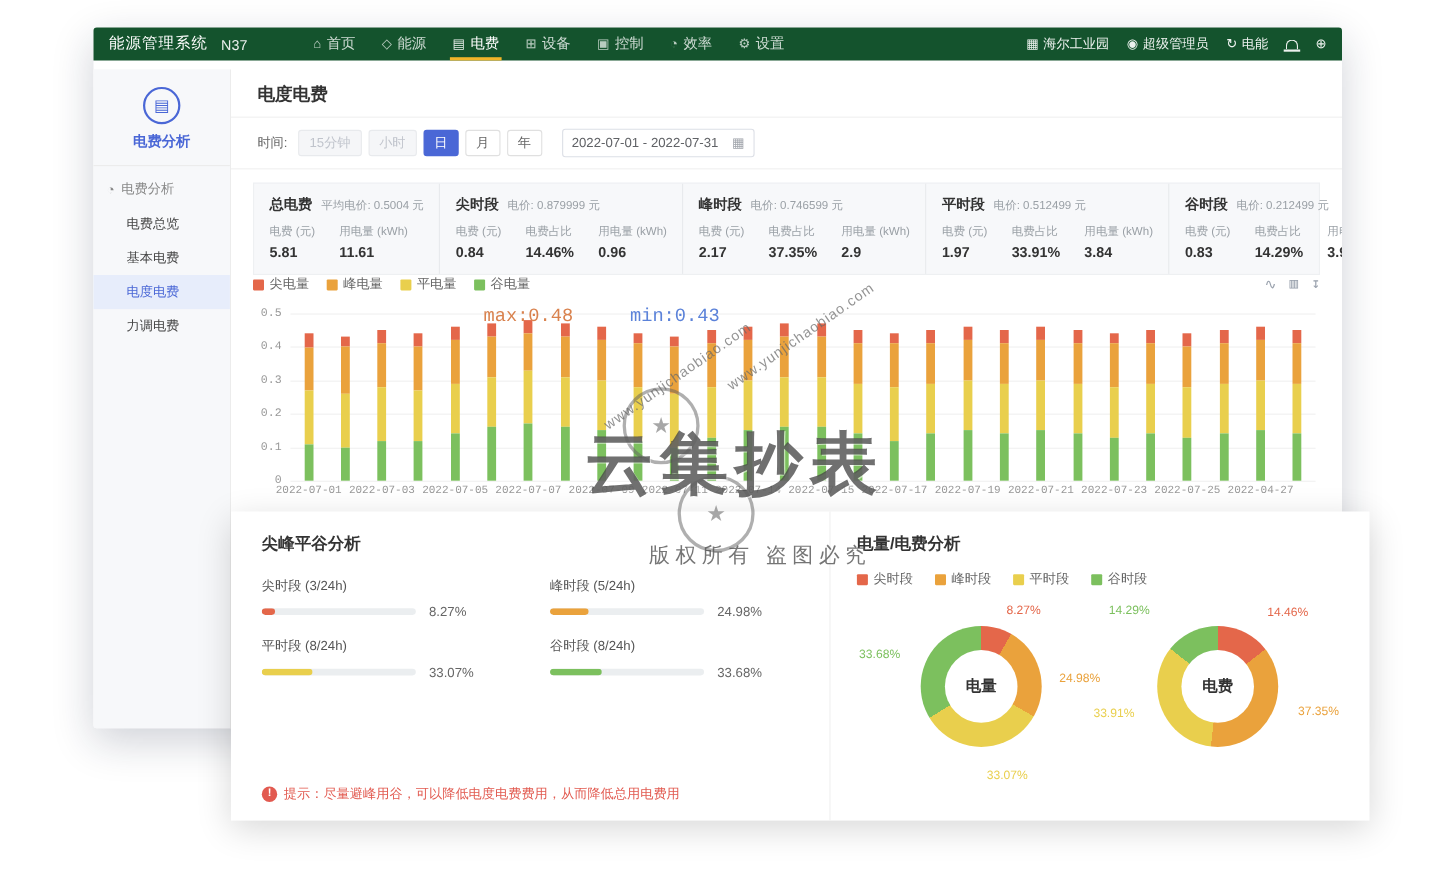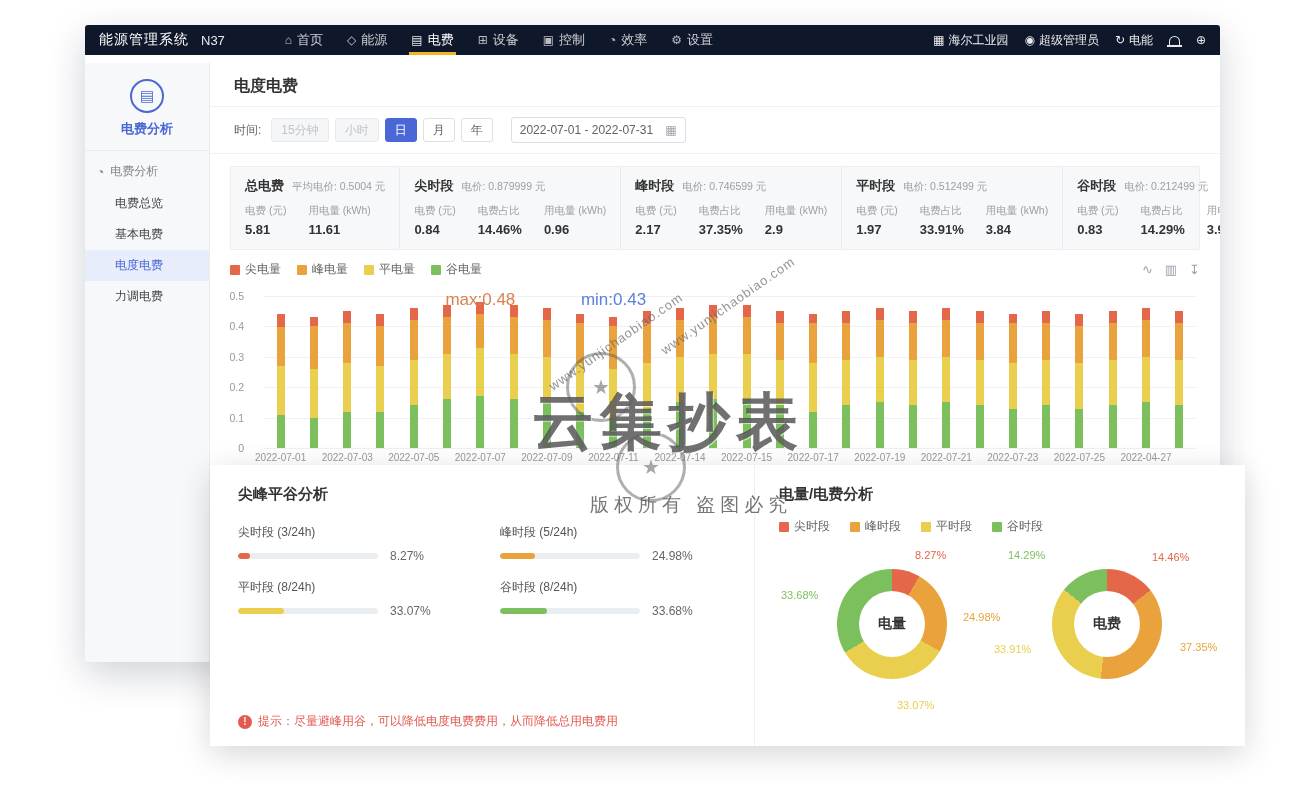--- a/index.html
+++ b/index.html
@@ -4,21 +4,21 @@
 <style>
   * { margin:0; padding:0; box-sizing:border-box; }
   html,body { width:1300px; height:794px; background:#fff; font-family:"Liberation Sans","DejaVu Sans",sans-serif; overflow:hidden; }
   .stage { position:relative; width:1300px; height:794px; background:#fff; }
 
   
   .window { position:absolute; left:85px; top:25px; width:1135px; height:637px; background:#fff;
             box-shadow:0 12px 38px rgba(20,30,60,.20); border-radius:3px; }
 
   
-  .topbar { position:absolute; left:0; top:0; right:0; height:30px; background:#0f172a; border-radius:3px 3px 0 0;
+  .topbar { position:absolute; left:0; top:0; right:0; height:30px; background:#14532d; border-radius:3px 3px 0 0;
             display:flex; align-items:center; color:#fff; }
   .brand { margin-left:14px; font-size:14px; letter-spacing:1px; white-space:nowrap; }
   .brand-code { margin-left:12px; font-size:13px; opacity:.9; }
   .nav { display:flex; margin-left:48px; height:100%; }
   .nav-item { display:flex; align-items:center; gap:5px; padding:0 12px; font-size:13px; color:rgba(255,255,255,.78);
               position:relative; cursor:pointer; white-space:nowrap; }
   .nav-item.active { color:#fff; }
   .nav-item.active::after { content:""; position:absolute; left:10px; right:10px; bottom:0; height:3px; background:#f0b52a; }
   .ni-icon { font-size:12px; opacity:.9; }
   .top-right { margin-left:auto; display:flex; align-items:center; gap:16px; margin-right:14px; font-size:12px;
@@ -55,30 +55,30 @@
   .card { flex:1; padding:10px 14px 12px; border-right:1px solid #e8eaed; }
   .card:last-child { border-right:none; }
   .card-head { display:flex; align-items:baseline; gap:8px; white-space:nowrap; }
   .card-name { font-size:13px; font-weight:bold; color:#333; }
   .card-price { font-size:10.5px; color:#9aa0a6; }
   .card-metrics { display:flex; gap:22px; margin-top:9px; }
   .metric-label { font-size:10.5px; color:#9aa0a6; white-space:nowrap; }
   .metric-value { font-size:13px; font-weight:bold; color:#333; margin-top:4px; }
 
   
-  .chart-block { margin:11px 20px 0; position:relative; }
+  .chart-block { margin:0 20px 0; position:relative;font-family:Liberation Mono, monospace; }
   .chart-top { display:flex; align-items:center; }
   .legend { display:flex; gap:16px; }
   .legend-item { display:flex; align-items:center; gap:5px; font-size:12px; color:#666; cursor:pointer; }
   .swatch { width:10px; height:10px; border-radius:1px; display:inline-block; }
   .chart-tools { margin-left:auto; display:flex; gap:12px; color:#98a0ac; font-size:13px; }
   .tool { cursor:pointer; }
   .plot-wrap { position:relative; height:186px; margin-top:10px; }
   .y-axis { position:absolute; left:0; top:8px; width:30px; height:152px; }
-  .ytick { position:absolute; right:16px; transform:translateY(-50%); font-size:10.5px; color:#999; }
+  .ytick { position:absolute; right:4px; transform:translateY(-50%); font-size:10.5px; color:#999; }
   .plot { position:absolute; left:34px; right:4px; top:8px; height:152px; }
   .gridlines { position:absolute; inset:0; }
   .gridline { position:absolute; left:0; right:0; height:1px; background:#f0f0f0; }
   .bars { position:absolute; inset:0; display:flex; align-items:flex-end; }
   .slot { flex:1; display:flex; justify-content:center; align-items:flex-end; height:100%; cursor:pointer; }
   .bar { width:8px; display:flex; flex-direction:column; justify-content:flex-end; }
   .anno { position:absolute; top:-6px; font-size:17px; transform:translateX(-50%); white-space:nowrap; }
   .anno-max { color:#d9824e; }
   .anno-min { color:#5b82d9; }
   .x-labels { position:absolute; left:34px; right:4px; top:164px; display:flex; }

